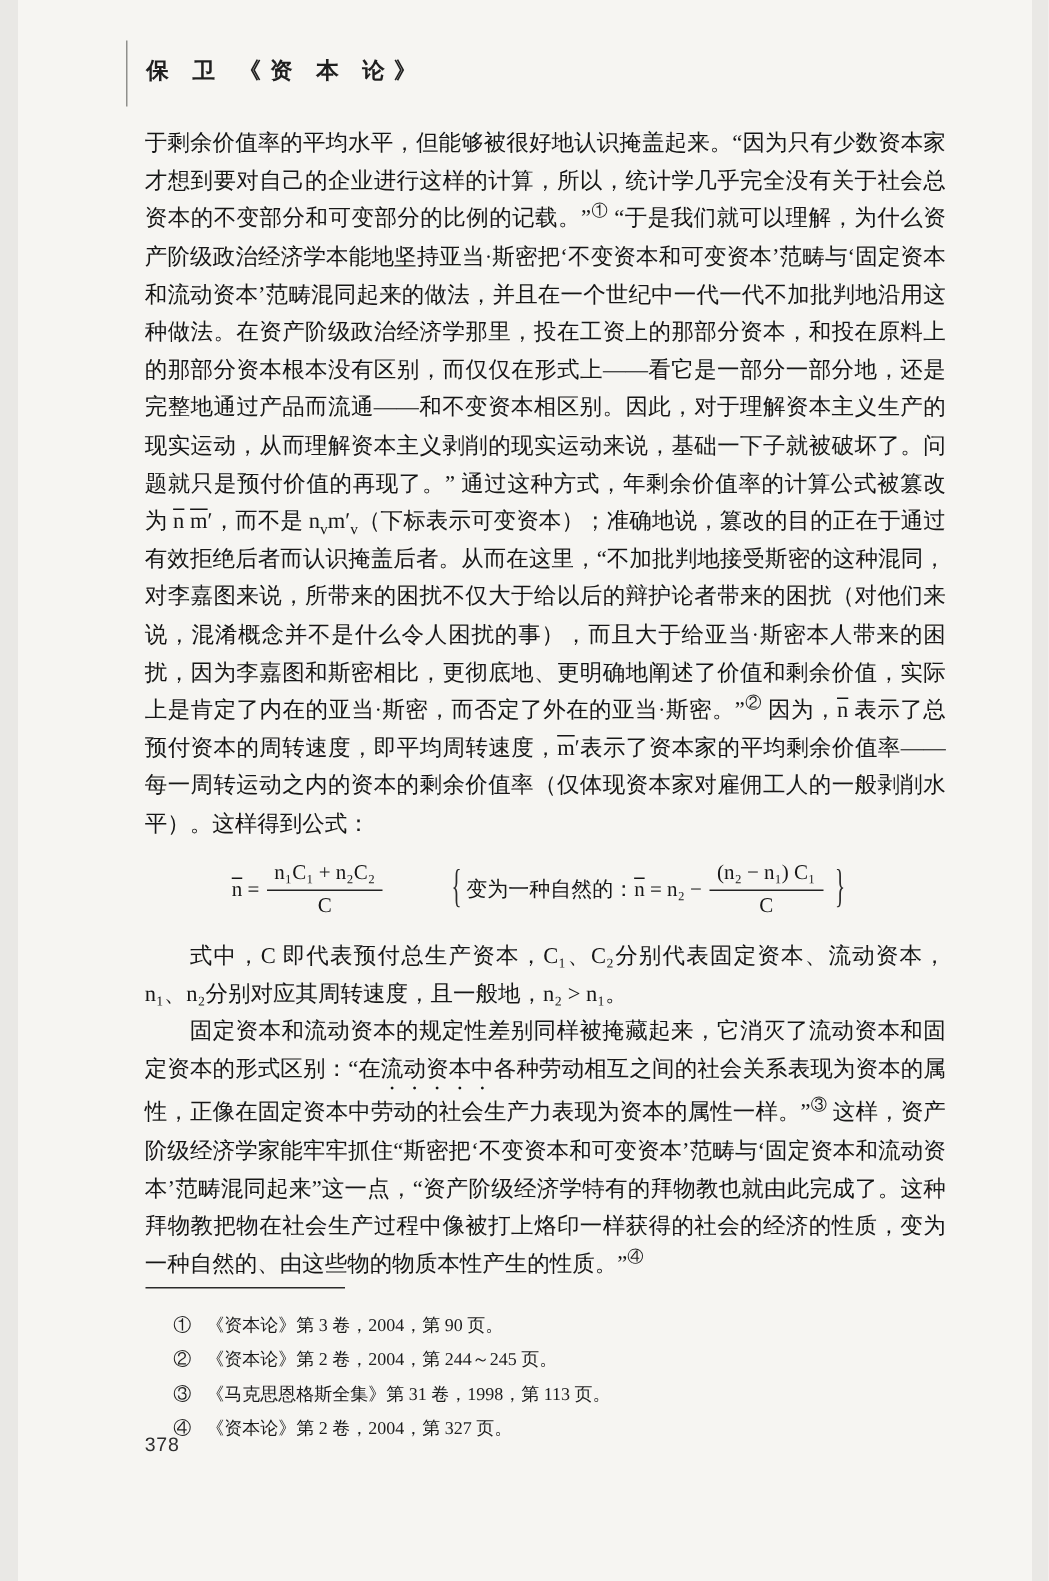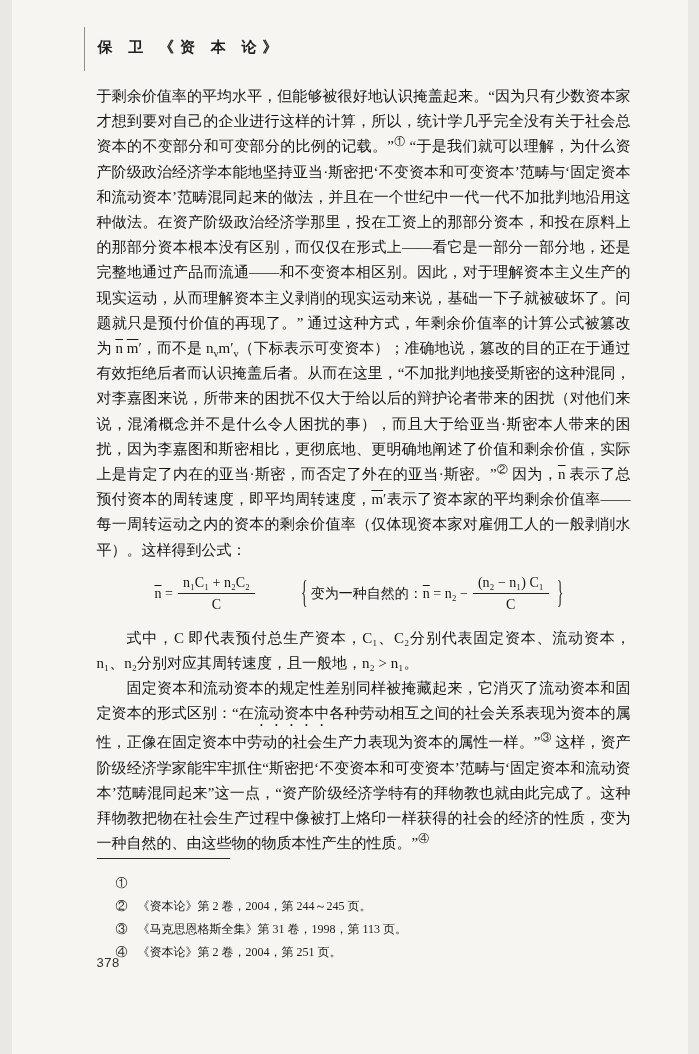--- a/index.html
+++ b/index.html
@@ -91,30 +91,31 @@
 
     <p class="para indent">式中，C 即代表预付总生产资本，C₁、C₂分别代表固定资本、流动资本，n₁、n₂分别对应其周转速度，且一般地，n₂ &gt; n₁。</p>
     <p class="para indent">固定资本和流动资本的规定性差别同样被掩藏起来，它消灭了流动资本和固定资本的形式区别：“在<span class="em-dots">流动资本中</span>各种劳动相互之间的社会关系表现为资本的属性，正像在固定资本中劳动的社会生产力表现为资本的属性一样。”<sup class="fn-sup">③</sup> 这样，资产阶级经济学家能牢牢抓住“斯密把‘不变资本和可变资本’范畴与‘固定资本和流动资本’范畴混同起来”这一点，“资产阶级经济学特有的拜物教也就由此完成了。这种拜物教把物在社会生产过程中像被打上烙印一样获得的社会的经济的性质，变为一种自然的、由这些物的物质本性产生的性质。”<sup class="fn-sup">④</sup></p>
   </div>
 
   <div class="footnote-rule"></div>
 
   <div class="footnotes">
     <div class="footnote-row">
       <span class="fn-marker">①</span>
+      <span>《资本论》第 3 卷，2004，第 90 页。</span>
     </div>
     <div class="footnote-row">
       <span class="fn-marker">②</span>
       <span>《资本论》第 2 卷，2004，第 244～245 页。</span>
     </div>
     <div class="footnote-row">
       <span class="fn-marker">③</span>
       <span>《马克思恩格斯全集》第 31 卷，1998，第 113 页。</span>
     </div>
     <div class="footnote-row">
       <span class="fn-marker">④</span>
-      <span>《资本论》第 2 卷，2004，第 251 页。</span>
+      <span>《资本论》第 2 卷，2004，第 327 页。</span>
     </div>
   </div>
 
   <div class="page-number">378</div>
 
 </div>
 
 </body></html>

